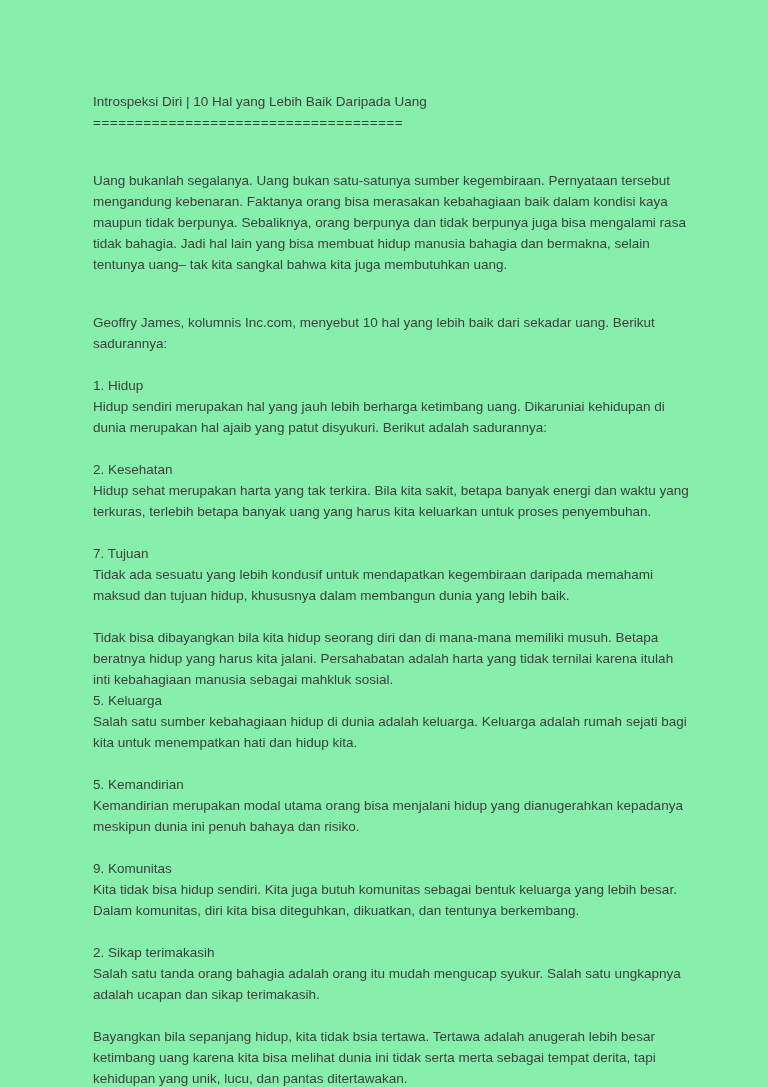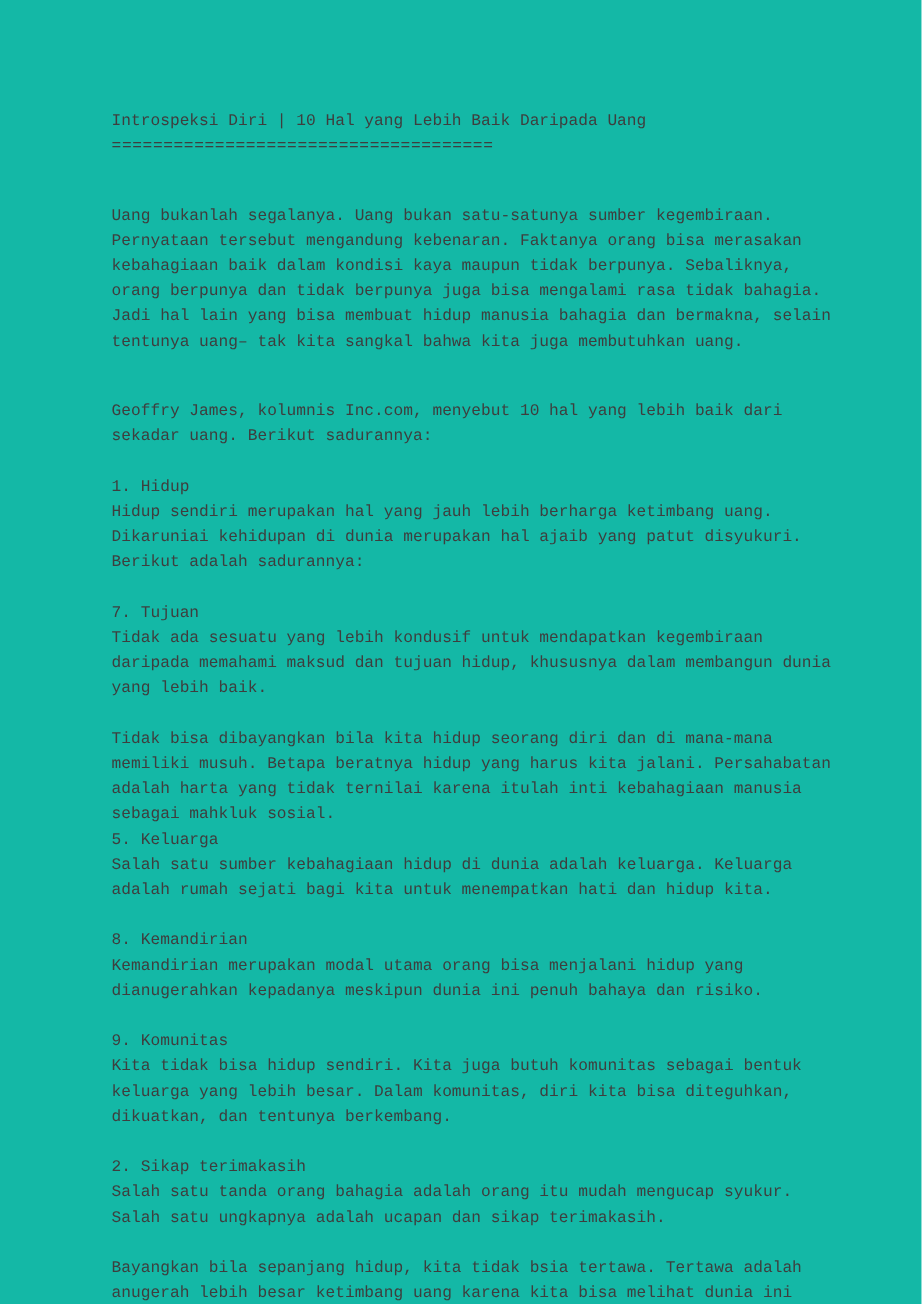--- a/index.html
+++ b/index.html
@@ -4,23 +4,23 @@
 <style>
   html, body {
     margin: 0;
     padding: 0;
     background: #ffffff;
   }
   .page {
     position: relative;
     width: 768px;
     height: 1087px;
-    background: #14b8a6;
+    background: #86efac;
     overflow: hidden;
-    font-family: Liberation Mono, monospace;
+    font-family: Liberation Sans, sans-serif;
     font-size: 13.5px;
     line-height: 21px;
     color: #3e3e3e;
   }
   .content {
     position: absolute;
     top: 91px;
     left: 93px;
     width: 600px;
   }
@@ -54,37 +54,41 @@
     <div class="separator">=====================================</div>
 
     <div class="block">Uang bukanlah segalanya. Uang bukan satu-satunya sumber kegembiraan. Pernyataan tersebut mengandung kebenaran. Faktanya orang bisa merasakan kebahagiaan baik dalam kondisi kaya maupun tidak berpunya. Sebaliknya, orang berpunya dan tidak berpunya juga bisa mengalami rasa tidak bahagia. Jadi hal lain yang bisa membuat hidup manusia bahagia dan bermakna, selain tentunya uang– tak kita sangkal bahwa kita juga membutuhkan uang.</div>
     <div class="block">Geoffry James, kolumnis Inc.com, menyebut 10 hal yang lebih baik dari sekadar uang. Berikut sadurannya:</div>
 
     <div class="item">
       <div class="item-heading">1. Hidup</div>
       <div class="item-body">Hidup sendiri merupakan hal yang jauh lebih berharga ketimbang uang. Dikaruniai kehidupan di dunia merupakan hal ajaib yang patut disyukuri. Berikut adalah sadurannya:</div>
     </div>
 
+    <div class="item">
+      <div class="item-heading">2. Kesehatan</div>
+      <div class="item-body">Hidup sehat merupakan harta yang tak terkira. Bila kita sakit, betapa banyak energi dan waktu yang terkuras, terlebih betapa banyak uang yang harus kita keluarkan untuk proses penyembuhan.</div>
+    </div>
 
     <div class="item">
       <div class="item-heading">7. Tujuan</div>
       <div class="item-body">Tidak ada sesuatu yang lebih kondusif untuk mendapatkan kegembiraan daripada memahami maksud dan tujuan hidup, khususnya dalam membangun dunia yang lebih baik.</div>
     </div>
 
     <div class="item">
       <div class="item-body">Tidak bisa dibayangkan bila kita hidup seorang diri dan di mana-mana memiliki musuh. Betapa beratnya hidup yang harus kita jalani. Persahabatan adalah harta yang tidak ternilai karena itulah inti kebahagiaan manusia sebagai mahkluk sosial.</div>
     </div>
 
     <div class="item attached">
       <div class="item-heading">5. Keluarga</div>
       <div class="item-body">Salah satu sumber kebahagiaan hidup di dunia adalah keluarga. Keluarga adalah rumah sejati bagi kita untuk menempatkan hati dan hidup kita.</div>
     </div>
 
     <div class="item">
-      <div class="item-heading">8. Kemandirian</div>
+      <div class="item-heading">5. Kemandirian</div>
       <div class="item-body">Kemandirian merupakan modal utama orang bisa menjalani hidup yang dianugerahkan kepadanya meskipun dunia ini penuh bahaya dan risiko.</div>
     </div>
 
     <div class="item">
       <div class="item-heading">9. Komunitas</div>
       <div class="item-body">Kita tidak bisa hidup sendiri. Kita juga butuh komunitas sebagai bentuk keluarga yang lebih besar. Dalam komunitas, diri kita bisa diteguhkan, dikuatkan, dan tentunya berkembang.</div>
     </div>
 
     <div class="item">
       <div class="item-heading">2. Sikap terimakasih</div>

